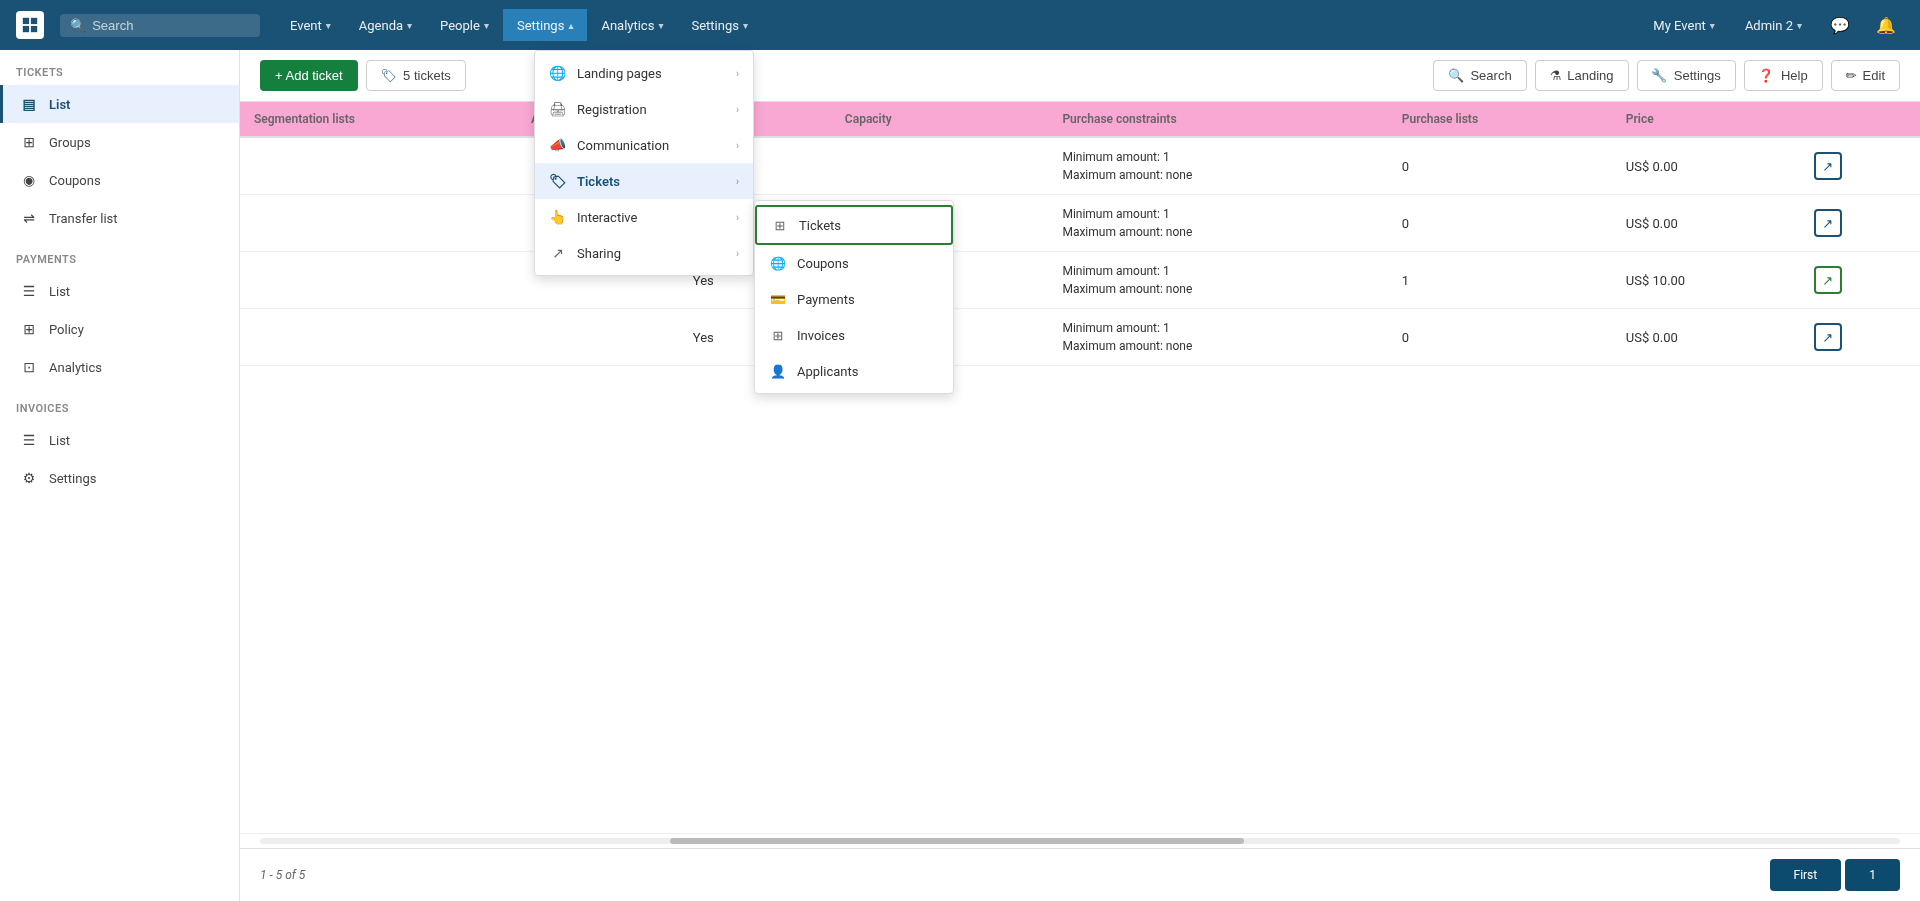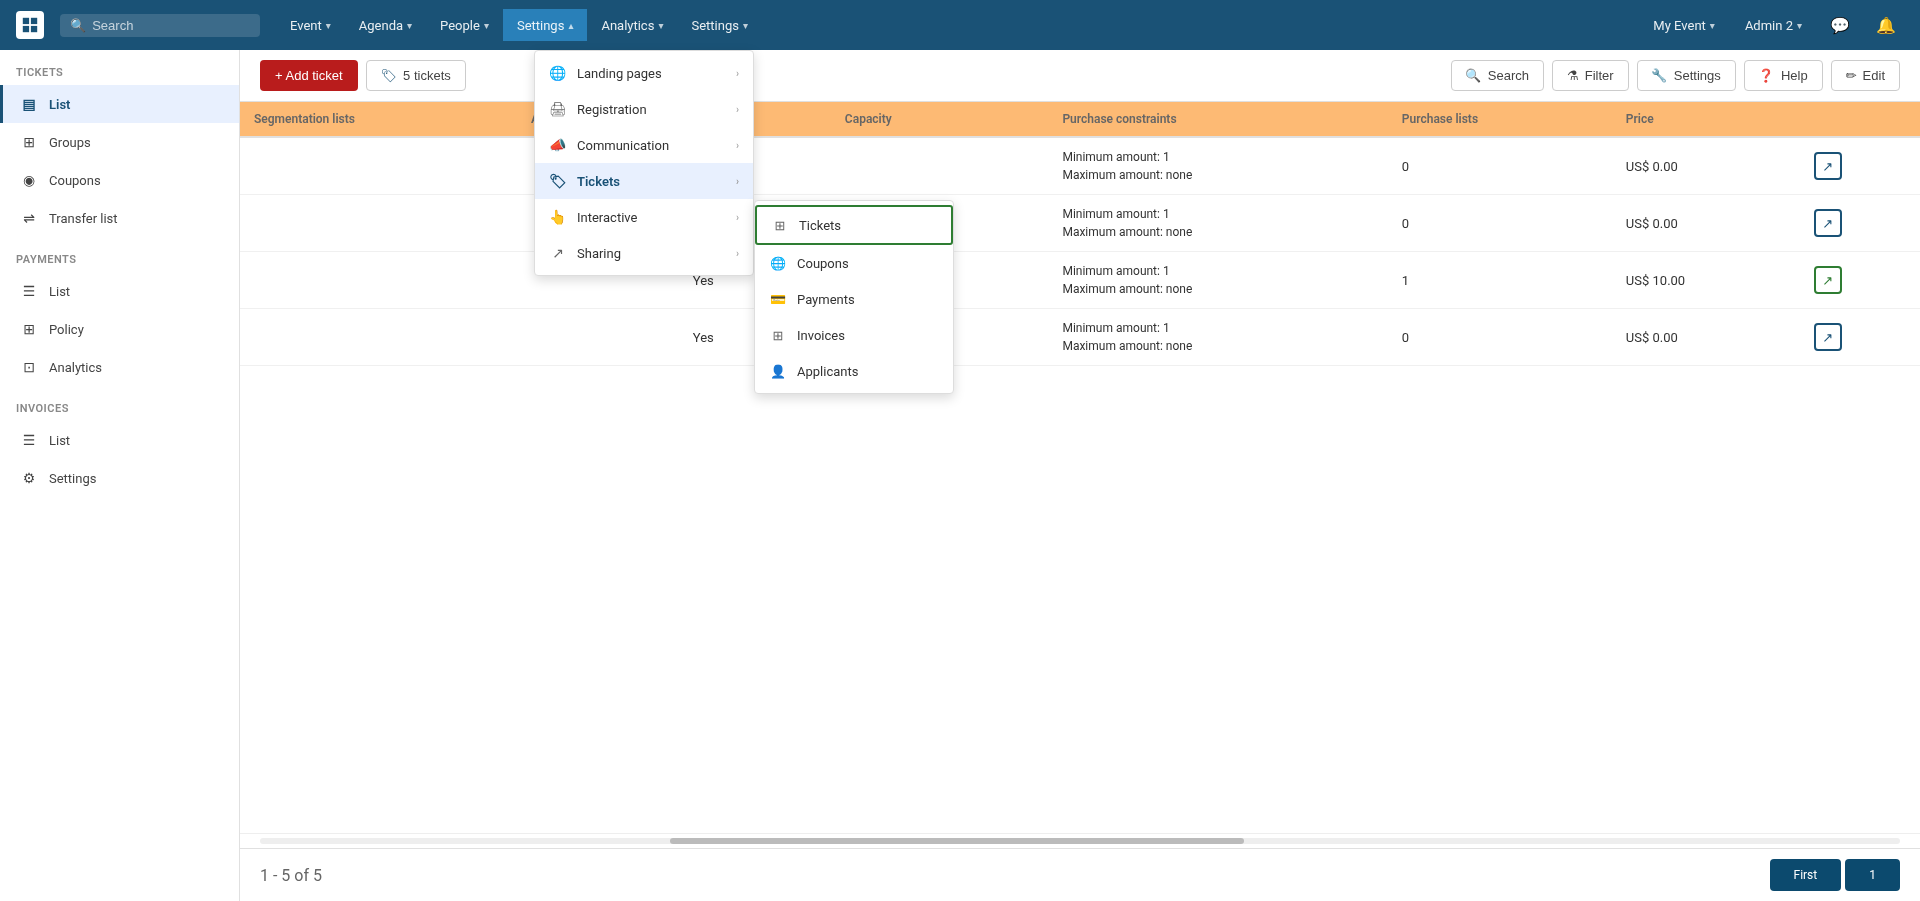--- a/index.html
+++ b/index.html
@@ -45,34 +45,34 @@
     .sidebar-item.active { background: #e8f0fe; color: #1a5276; border-left-color: #1a5276; font-weight: 600; }
     .sidebar-item .si-icon { width: 20px; height: 20px; display: flex; align-items: center; justify-content: center; font-size: 14px; }
 
     
     .main { flex: 1; display: flex; flex-direction: column; overflow: hidden; }
     .toolbar {
       display: flex; align-items: center; padding: 10px 20px; gap: 8px;
       background: white; border-bottom: 1px solid #e0e0e0;
     }
     .btn { display: flex; align-items: center; gap: 6px; padding: 7px 14px; border-radius: 4px; cursor: pointer; font-size: 13px; border: 1px solid transparent; }
-    .btn-primary { background: #b91c1c; color: white; }
+    .btn-primary { background: #15803d; color: white; }
     .btn-secondary { background: white; color: #444; border-color: #ccc; }
     .btn-tag { background: white; color: #444; border: 1px solid #ccc; }
     .toolbar-right { margin-left: auto; display: flex; gap: 8px; }
 
     
     .table-container { flex: 1; overflow: auto; background: white; }
     table { width: 100%; border-collapse: collapse; }
-    th { padding: 10px 14px; text-align: left; font-size: 12px; font-weight: 600; color: #666; border-bottom: 2px solid #e0e0e0; background: #fdba74; white-space: nowrap; }
+    th { padding: 10px 14px; text-align: left; font-size: 12px; font-weight: 600; color: #666; border-bottom: 2px solid #e0e0e0; background: #f9a8d4; white-space: nowrap; }
     td { padding: 10px 14px; border-bottom: 1px solid #f0f0f0; font-size: 13px; color: #333; vertical-align: middle; }
 
     
     .pagination { display: flex; align-items: center; justify-content: flex-end; padding: 10px 20px; background: white; border-top: 1px solid #e0e0e0; gap: 4px; }
-    .page-info { margin-right: auto; font-size: 16px; color: #666; }
+    .page-info { margin-right: auto; font-size: 12px; color: #666; font-style: italic; }
     .page-btn { min-width: 32px; height: 32px; display: flex; align-items: center; justify-content: center; border-radius: 4px; cursor: pointer; font-size: 12px; background: #0c4a6e; color: white; padding: 0 24px; }
     
     
     .marketing-dropdown {
       position: fixed; top: 50px; left: 534px; background: white;
       border: 1px solid #ddd; border-radius: 4px; box-shadow: 0 4px 12px rgba(0,0,0,0.15);
       width: 220px; z-index: 200; padding: 4px 0;
     }
     .dd-item {
       display: flex; align-items: center; justify-content: space-between;
@@ -217,21 +217,21 @@
         <span style="color:#1a5276;">🏷</span>
         <span>5 tickets</span>
       </button>
       <div class="toolbar-right">
         <button class="btn btn-secondary">
           <span>🔍</span>
           <span>Search</span>
         </button>
         <button class="btn btn-secondary">
           <span>⚗</span>
-          <span>Filter</span>
+          <span>Landing</span>
         </button>
         <button class="btn btn-secondary">
           <span>🔧</span>
           <span>Settings</span>
         </button>
         <button class="btn btn-secondary">
           <span>❓</span>
           <span>Help</span>
         </button>
         <button class="btn btn-secondary">

